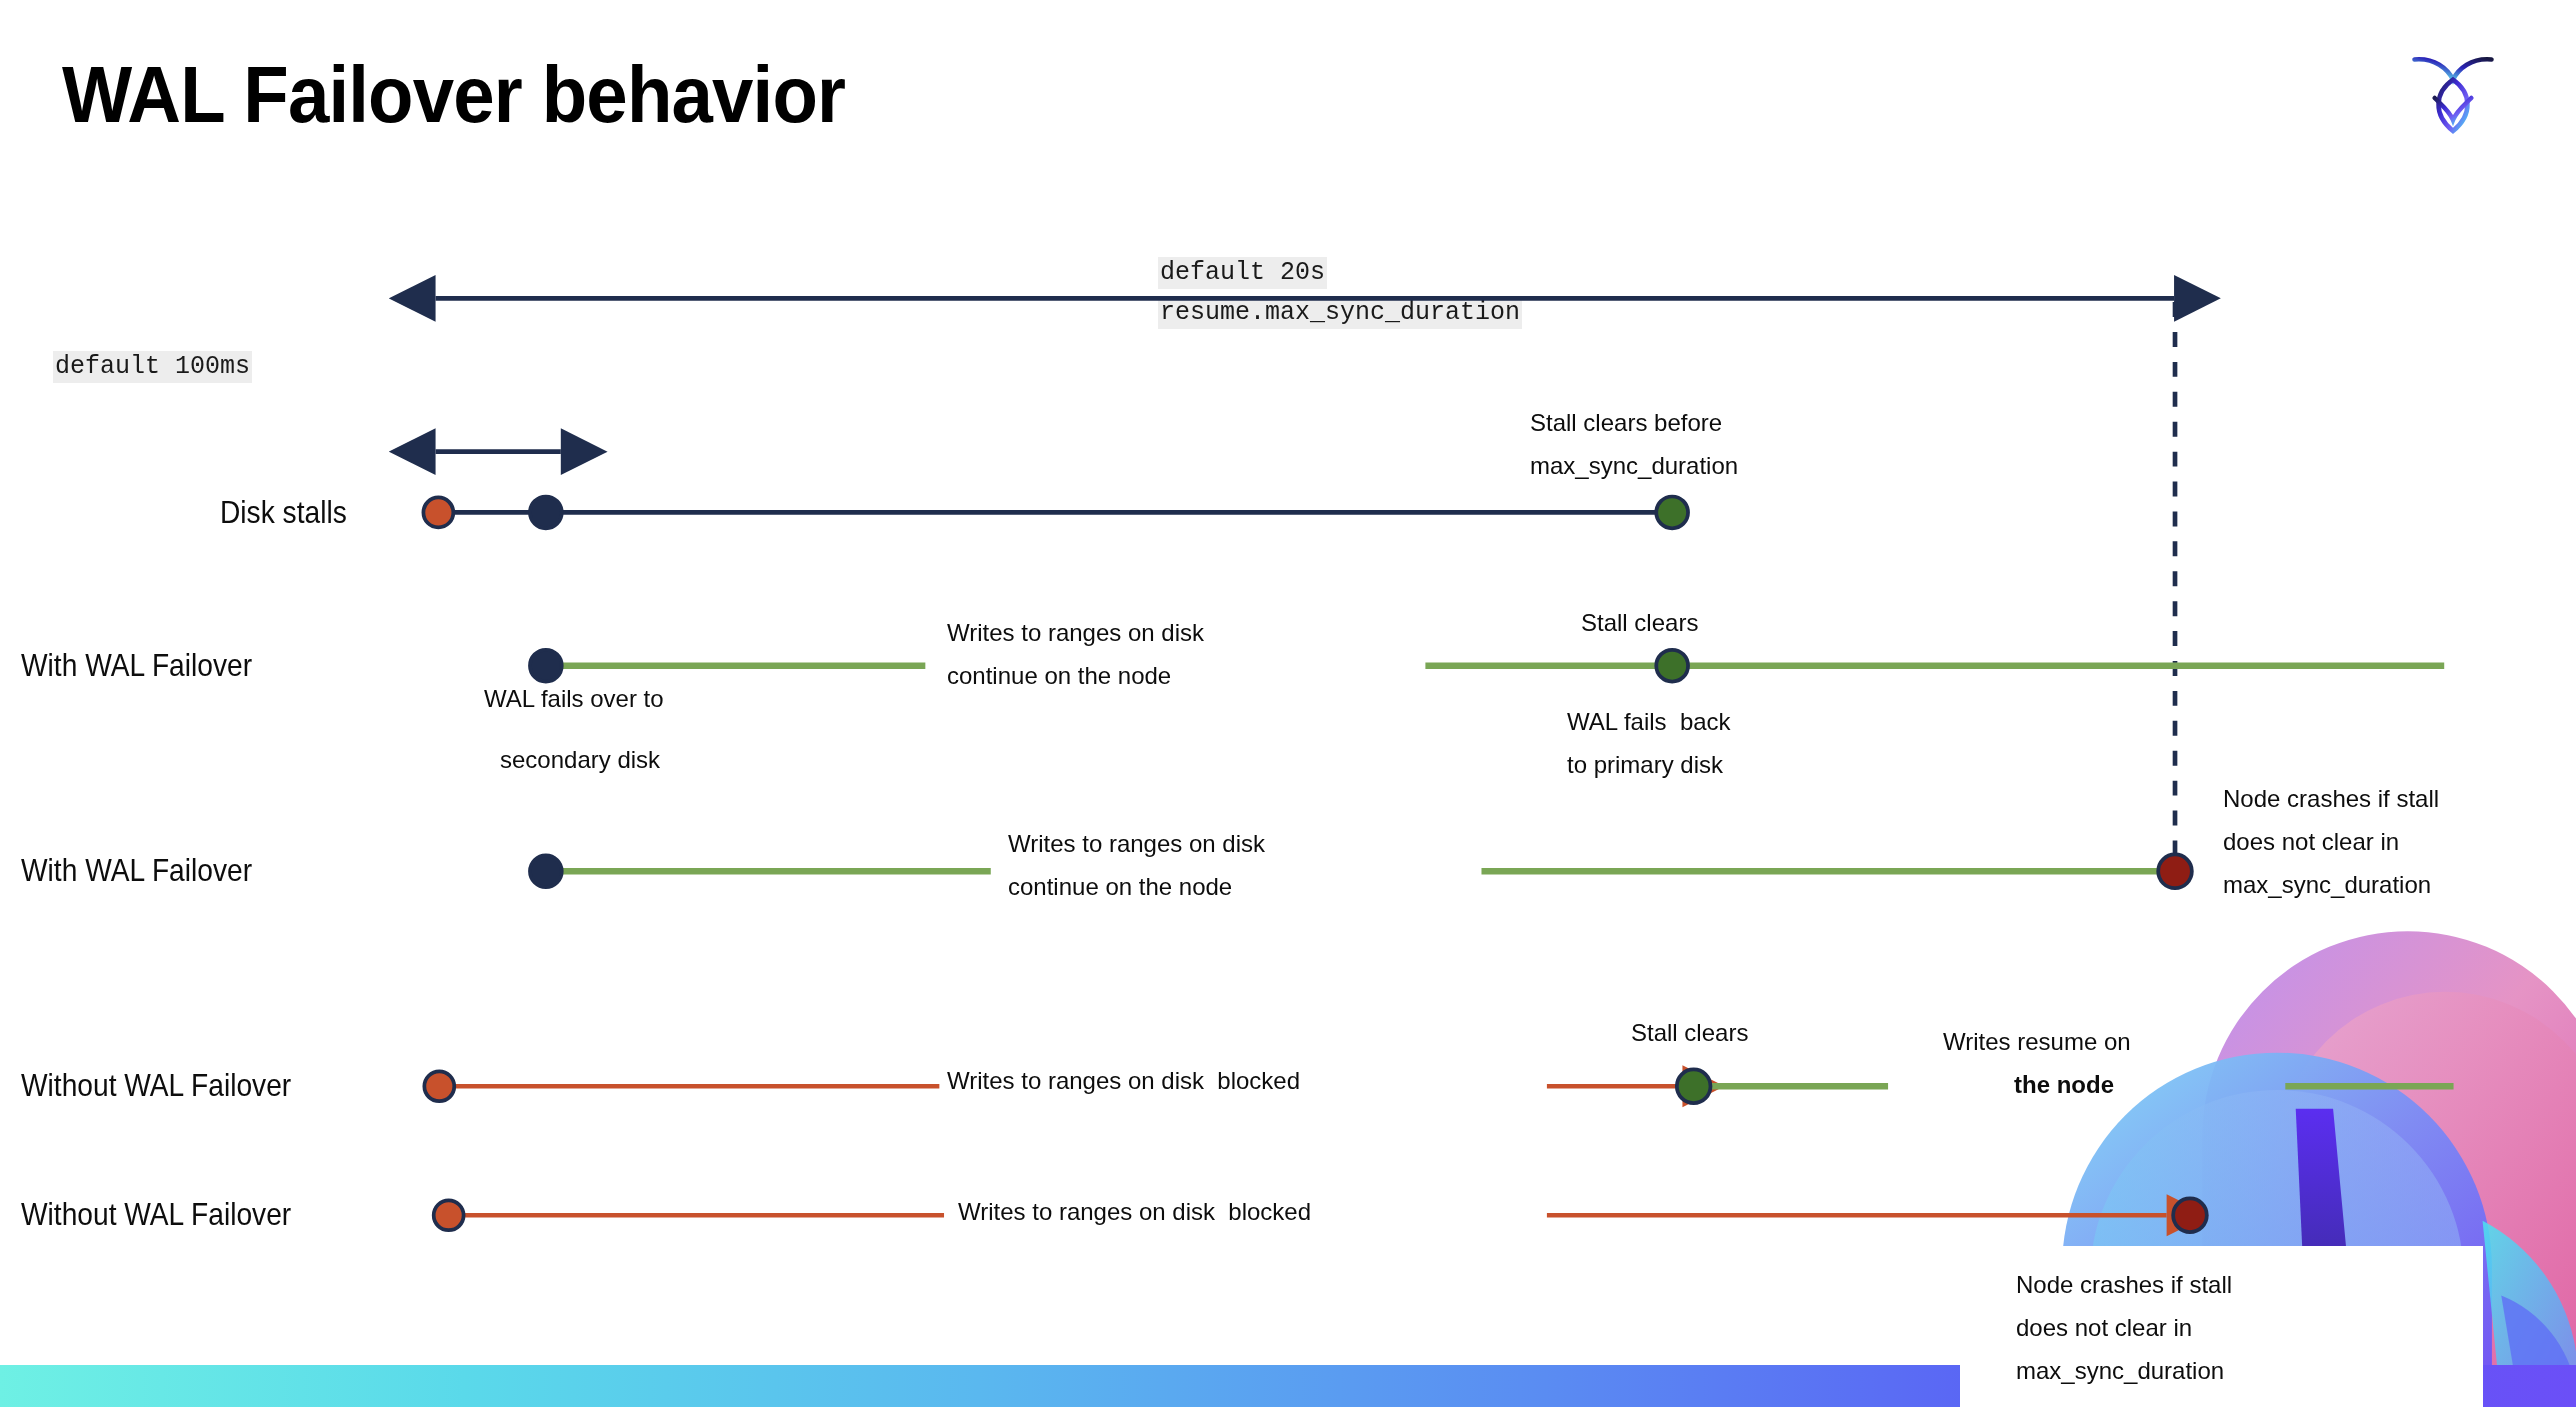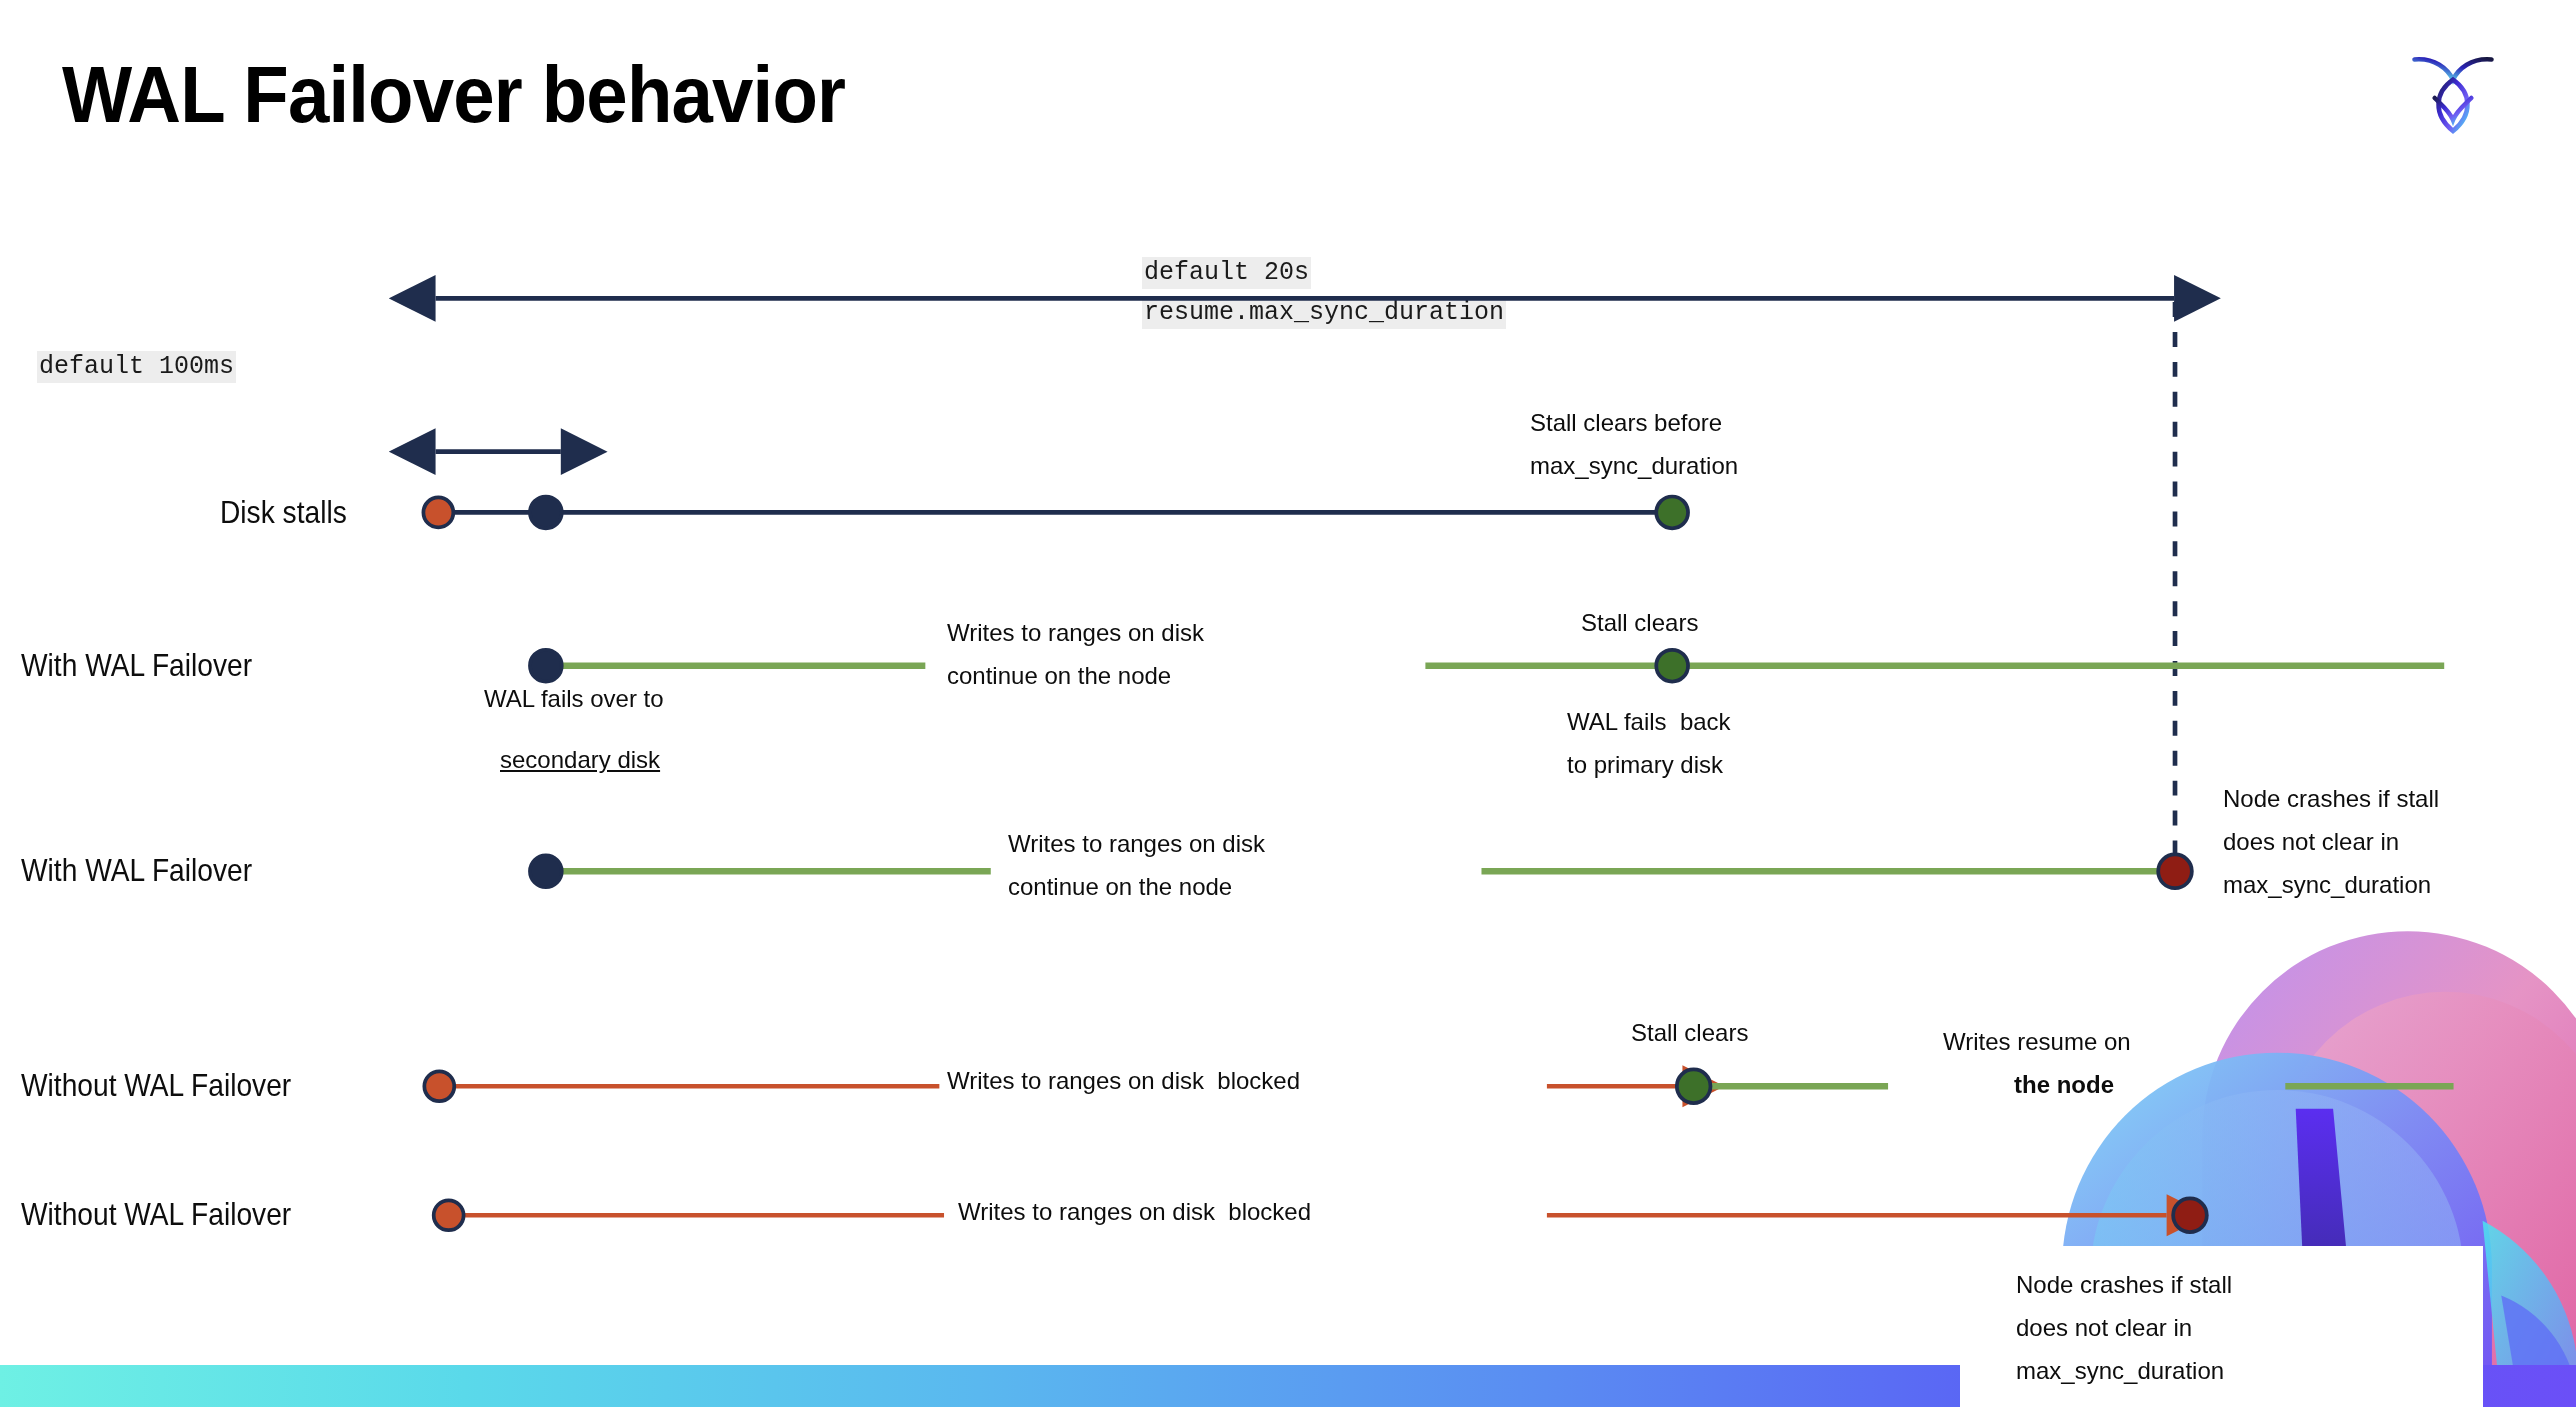--- a/index.html
+++ b/index.html
@@ -32,20 +32,21 @@
 
   
   .code{
     position:absolute;
     font-family:"Liberation Mono", monospace;
     font-size:25px;color:#1a1a1a;
     background:#ededed;
     white-space:pre;
     line-height:1.28;
     padding:0 1.9px;
+    margin-left:16px;
   }
 
   
   .lbl{
     position:absolute;
     font-family:"Liberation Sans", sans-serif;
     color:#0d0d0d;
     font-size:24px;
     line-height:1.18;
     white-space:pre;
@@ -202,21 +203,21 @@
   <div class="lbl cond rowname" style="left:20.6px;top:852px;">With WAL Failover</div>
   <div class="lbl cond rowname" style="left:20.6px;top:1067px;">Without WAL Failover</div>
   <div class="lbl cond rowname" style="left:20.6px;top:1196px;">Without WAL Failover</div>
 
   <div class="lbl" style="left:1530px;top:409px;">Stall clears before</div>
   <div class="lbl" style="left:1530px;top:452px;">max_sync_duration</div>
 
   <div class="lbl" style="left:947px;top:619px;">Writes to ranges on disk</div>
   <div class="lbl" style="left:947px;top:662px;">continue on the node</div>
   <div class="lbl" style="left:484px;top:685px;">WAL fails over to</div>
-  <div class="lbl" style="left:500px;top:746px;text-decoration:underline;">secondary disk</div>
+  <div class="lbl" style="left:500px;top:746px;">secondary disk</div>
   <div class="lbl" style="left:1581px;top:609px;">Stall clears</div>
   <div class="lbl" style="left:1567px;top:708px;">WAL fails  back</div>
   <div class="lbl" style="left:1567px;top:751px;">to primary disk</div>
 
   <div class="lbl" style="left:1008px;top:830px;">Writes to ranges on disk</div>
   <div class="lbl" style="left:1008px;top:873px;">continue on the node</div>
   <div class="lbl" style="left:2223px;top:785px;">Node crashes if stall</div>
   <div class="lbl" style="left:2223px;top:828px;">does not clear in</div>
   <div class="lbl" style="left:2223px;top:871px;">max_sync_duration</div>
 

